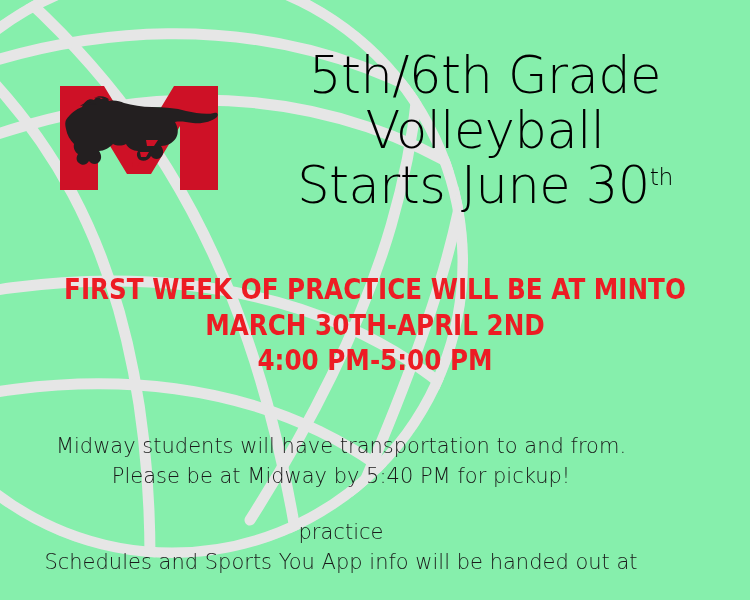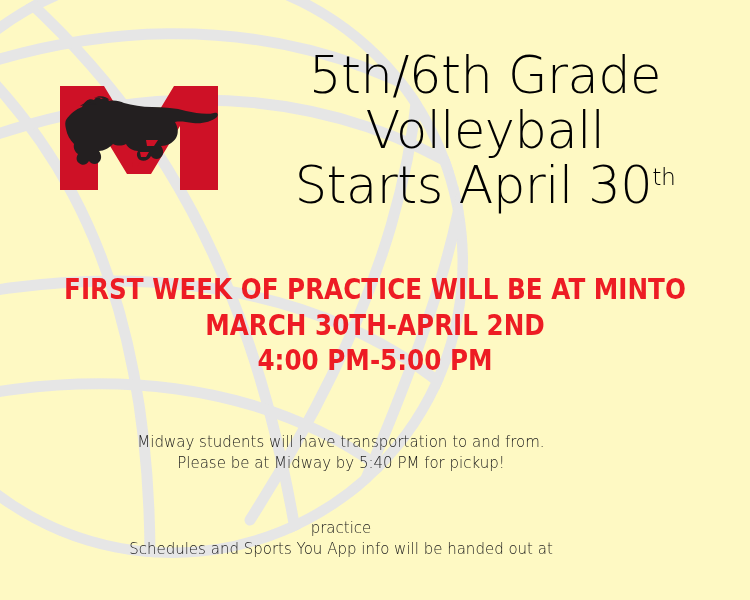--- a/index.html
+++ b/index.html
@@ -7,21 +7,21 @@
     padding: 0;
     background: #ffffff;
   }
   body {
     font-family: "Liberation Sans", sans-serif;
   }
   #flyer {
     position: relative;
     width: 750px;
     height: 600px;
-    background: #fef9c3;
+    background: #86efac;
     overflow: hidden;
   }
   #volleyball-bg {
     position: absolute;
     left: 0;
     top: 0;
     width: 750px;
     height: 600px;
     pointer-events: none;
   }
@@ -78,21 +78,21 @@
   #red-block .rb-3 { font-size: 28px; }
   
   .body-para {
     position: absolute;
     left: 0;
     width: 682px;
     text-align: center;
     color: #1a1a1a;
     font-family: "DejaVu Sans", sans-serif;
     font-weight: 300;
-    font-size: 15px;
+    font-size: 21px;
     line-height: 1.42;
   }
   #para-transport { top: 432px; }
   #para-schedules { top: 518px; }
   .body-para .p-line {
     display: block;
   }
 </style>
 </head>
 <body>
@@ -178,21 +178,21 @@
     <g fill="#ce1126">
       <path d="M 92 62 L 104 62 L 100 68 L 93 68 Z"></path>
       <path d="M 86 74 L 95 74 L 92 79 L 87 79 Z"></path>
       <path d="M 78 84 L 86 84 L 83 89 L 79 89 Z"></path>
     </g>
   </svg>
 
   <div id="headline">
     <span class="hl-line">5th/6th Grade</span>
     <span class="hl-line">Volleyball</span>
-    <span class="hl-line"><span>Starts April 30</span><sup>th</sup></span>
+    <span class="hl-line"><span>Starts June 30</span><sup>th</sup></span>
   </div>
 
   <div id="red-block">
     <span class="rb-line rb-1">FIRST WEEK OF PRACTICE WILL BE AT MINTO</span>
     <span class="rb-line rb-2">MARCH 30TH-APRIL 2ND</span>
     <span class="rb-line rb-3">4:00 PM-5:00 PM</span>
   </div>
 
   <div class="body-para" id="para-transport">
     <span class="p-line">Midway students will have transportation to and from.</span>

